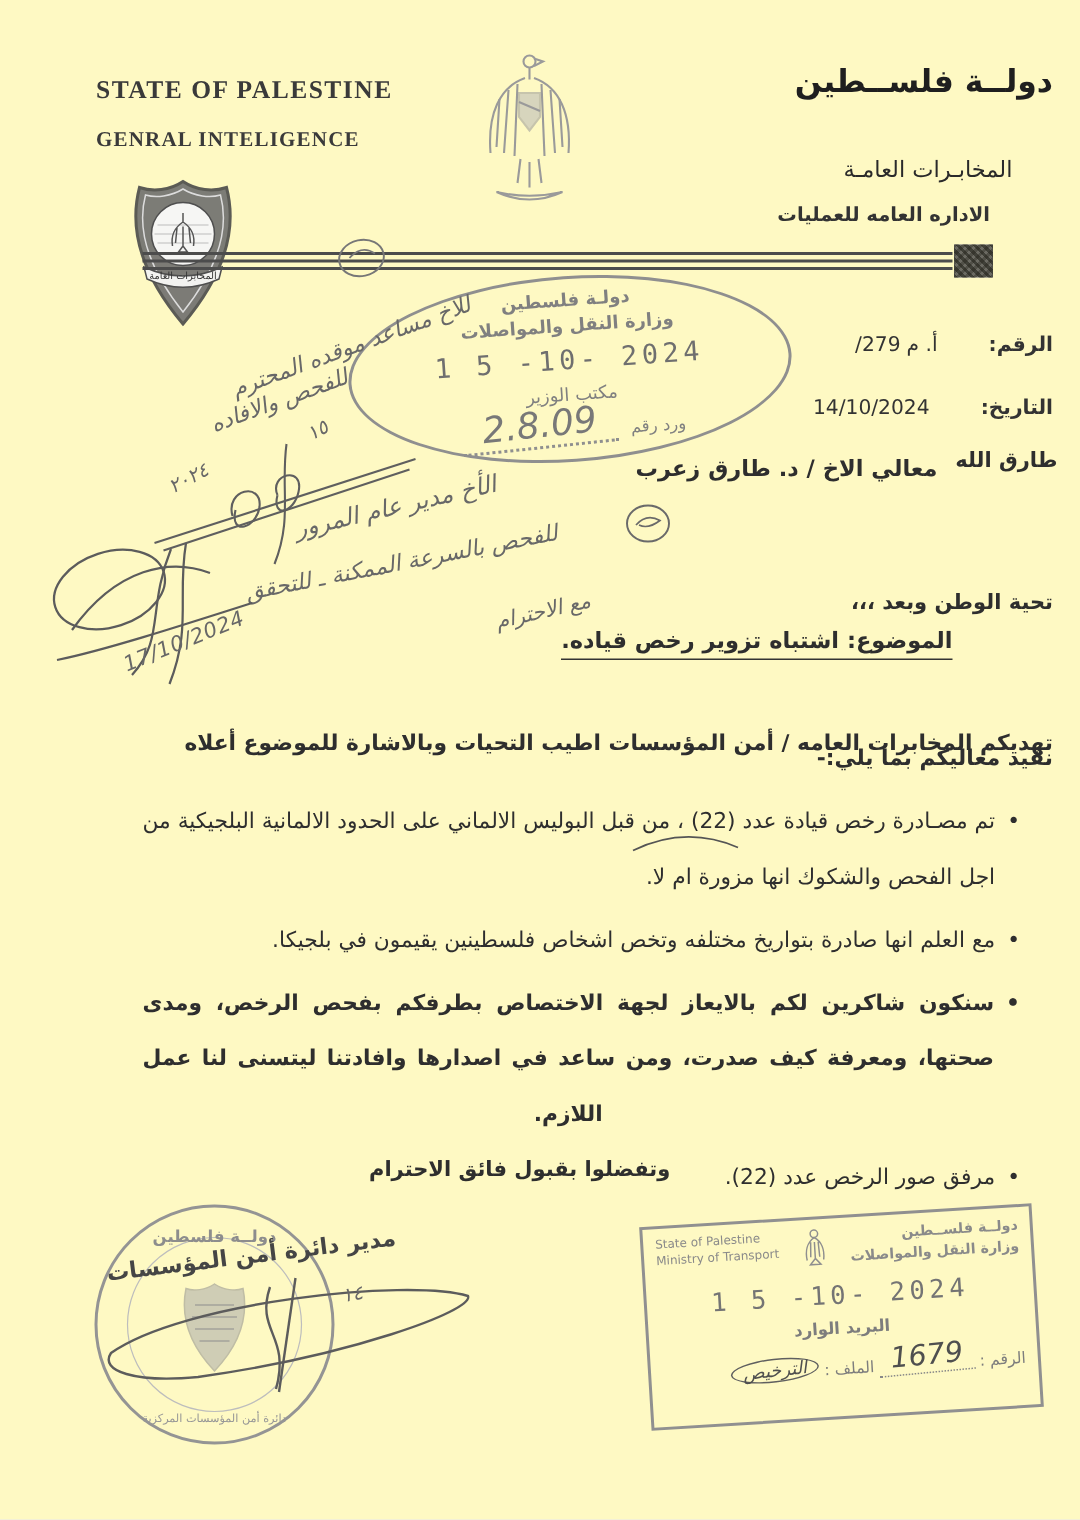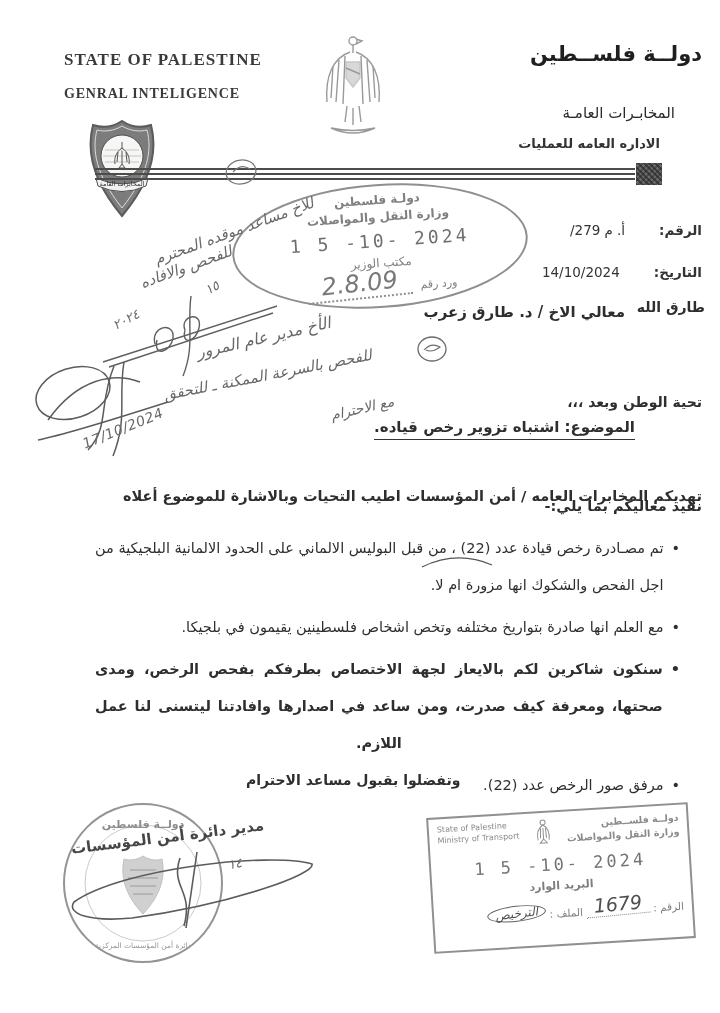--- a/index.html
+++ b/index.html
@@ -1,17 +1,17 @@
 <!DOCTYPE html>
 <html lang="ar"><head>
 <meta charset="utf-8">
 <title>Scanned official letter</title>
 <style>
   html,body{margin:0;padding:0;background:#e9e9e7;}
-  .page{position:relative;width:720px;height:1013px;margin:0 auto;background:#ffffff;
+  .page{position:relative;width:720px;height:1013px;margin:0 auto;background:#fef9c3;
         font-family:"DejaVu Sans",sans-serif;color:#2e2e2e;overflow:hidden;}
   .abs{position:absolute;}
   .ar{direction:rtl;}
   .bold{font-weight:bold;}
   .serif{font-family:"Liberation Serif","DejaVu Serif",serif;}
   .hand{font-style:italic;color:#686868;white-space:nowrap;letter-spacing:.5px;}
   
   .en-t1{left:64px;top:50px;font-size:17px;font-weight:bold;letter-spacing:1px;color:#3a3a3a;}
   .en-t2{left:64px;top:86px;font-size:14px;font-weight:bold;letter-spacing:.8px;color:#3a3a3a;}
   .ar-t1{right:18px;top:42px;font-size:21px;font-weight:bold;color:#1f1f1f;}
@@ -200,21 +200,21 @@
     <div class="bullet">
       <span class="mk">•</span>
       <span class="tx">مرفق صور الرخص عدد (22).</span>
     </div>
   </div>
 
   <svg class="abs" style="left:420px;top:556px;" width="75" height="14" viewBox="0 0 75 14">
     <path d="M2 11 Q37 -6 72 9" stroke="#555" stroke-width="1.2" fill="none"></path>
   </svg>
 
-  <div class="abs ar t-close">وتفضلوا بقبول مساعد الاحترام</div>
+  <div class="abs ar t-close">وتفضلوا بقبول فائق الاحترام</div>
 
   <svg class="abs" style="left:58px;top:798px;" width="170" height="170" viewBox="0 0 170 170">
     <circle cx="85" cy="85" r="79" stroke="#949494" stroke-width="2" fill="none"></circle>
     <circle cx="85" cy="85" r="58" stroke="#bdbdbd" stroke-width="0.8" fill="none"></circle>
     <text x="85" y="30" font-size="11" font-weight="bold" text-anchor="middle" fill="#8d8d8d">دولــة فلسطين</text>
     <path d="M85 58 C91 62 99 63 104 61 C107 76 105 95 85 116 C65 95 63 76 66 61 C71 63 79 62 85 58 Z" stroke="#8d8d8d" fill="#aaaaaa" opacity="0.55"></path>
     <path d="M72 72 h26 M70 80 h30 M72 88 h26 M75 96 h20" stroke="#8d8d8d" stroke-width="0.8"></path>
     <text x="85" y="150" font-size="7.5" text-anchor="middle" fill="#979797">دائرة أمن المؤسسات المركزية</text>
   </svg>
   <div class="abs lstamp-title">مدير دائرة أمن المؤسسات</div>

